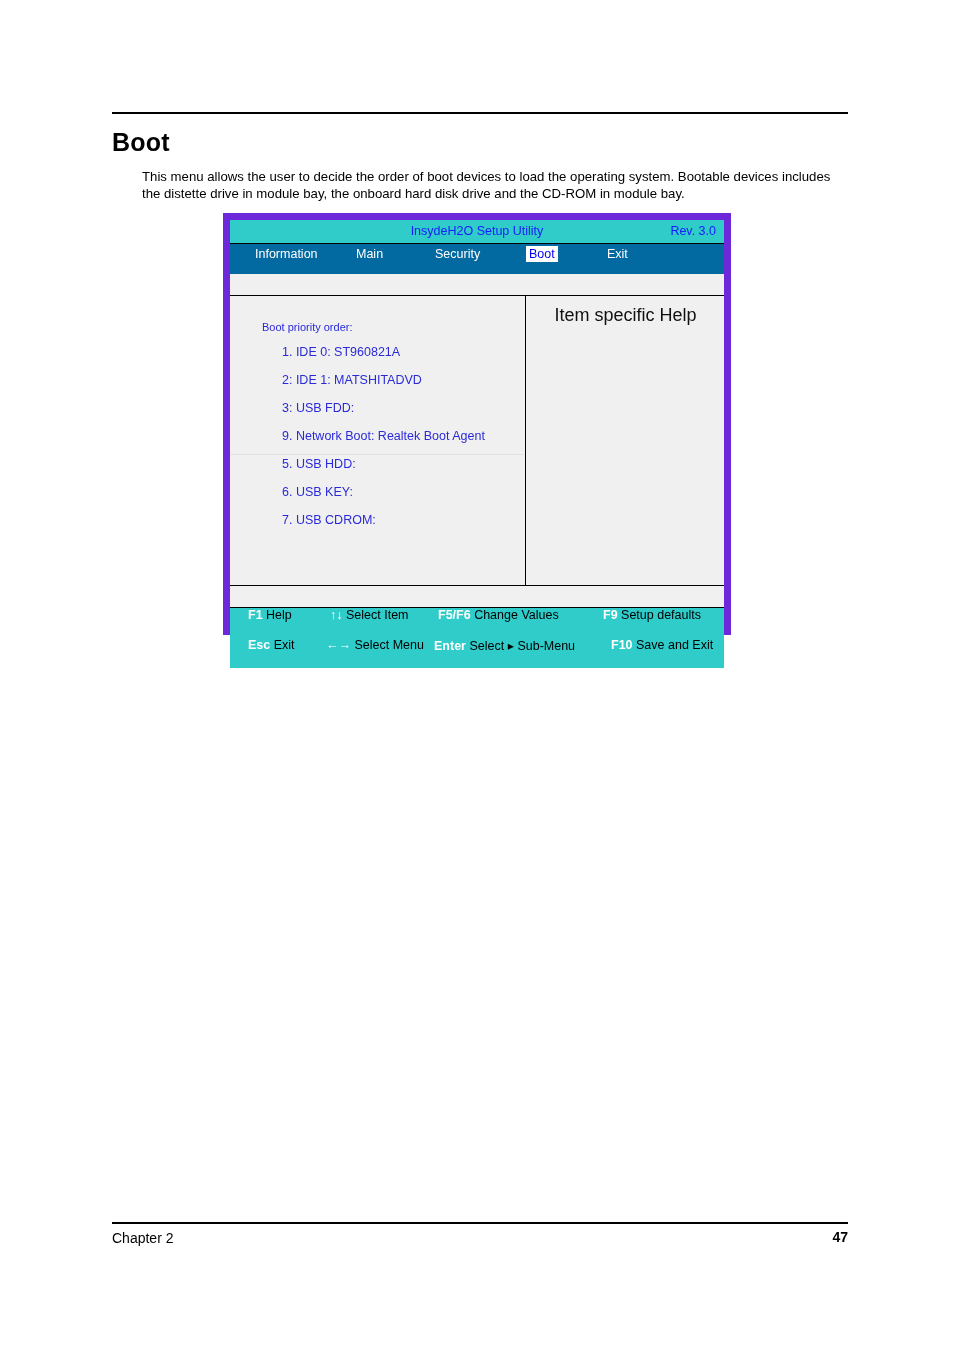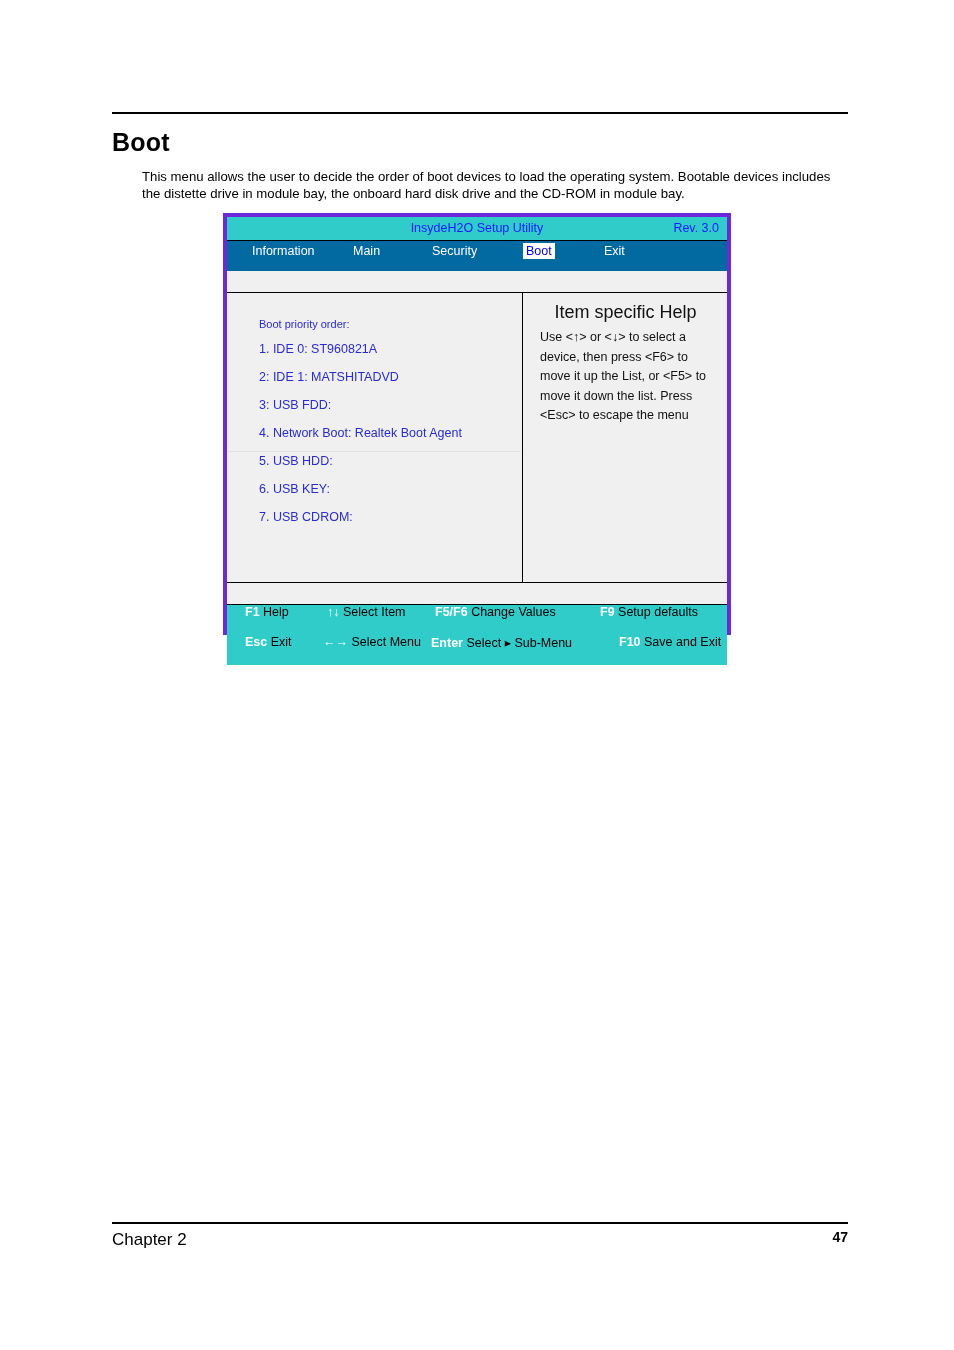--- a/index.html
+++ b/index.html
@@ -45,21 +45,21 @@
   }
 
   
   .bios {
     position: absolute;
     left: 223px;
     top: 213px;
     width: 508px;
     height: 422px;
     background: #f0f0f0;
-    border: 4px solid #6d28d9;
+    border: 7px solid #6d28d9;
     box-sizing: border-box;
     font-family: "Liberation Sans", sans-serif;
   }
   .bios-titlebar {
     position: relative;
     height: 24px;
     background: #2fccca;
     border-bottom: 1px solid #000000;
     box-sizing: border-box;
   }
@@ -138,20 +138,21 @@
   .boot-heading {
     font-size: 11px;
     color: #2a2ad8;
     margin-bottom: 12px;
   }
   .boot-item {
     font-size: 12.5px;
     color: #2a2ad8;
     margin-bottom: 14px;
     white-space: nowrap;
+    margin-left: 20px;
   }
   .list-artifact {
     position: absolute;
     left: 0;
     top: 158px;
     width: 294px;
     height: 1px;
     background: #e2e2e2;
   }
 
@@ -207,36 +208,36 @@
     color: #ffffff;
     font-weight: bold;
   }
   .kc-1 { left: 18px; }
   .kc-2 { left: 100px; }
   .kc-3 { left: 208px; }
   .kc-4 { left: 373px; }
   .kc-5 { left: 18px; }
   .kc-6 { left: 96px; }
   .kc-7 { left: 204px; }
-  .kc-8 { left: 386px; padding-left: 6px; }
+  .kc-8 { left: 375px; padding-left: 6px; }
 
   
   .page-rule-bottom {
     position: absolute;
     left: 112px;
     top: 1222px;
     width: 736px;
     height: 2px;
     background: #000000;
   }
   .footer-left {
     position: absolute;
     left: 112px;
     top: 1230px;
-    font-size: 17px;
+    font-size: 14px;
   }
   .footer-right {
     position: absolute;
     right: 106px;
     top: 1229px;
     font-size: 14px;
     font-weight: bold;
   }
 </style>
 </head>
@@ -264,31 +265,30 @@
   <div class="bios-gap"></div>
 
   <div class="bios-body">
 
     <div class="panel-left">
       <div class="boot-list">
         <div class="boot-heading">Boot priority order:</div>
         <div class="boot-item">1. IDE 0: ST960821A</div>
         <div class="boot-item">2: IDE 1: MATSHITADVD</div>
         <div class="boot-item">3: USB FDD:</div>
-        <div class="boot-item">4. Network Boot: Realtek Boot Agent</div>
+        <div class="boot-item">9. Network Boot: Realtek Boot Agent</div>
         <div class="boot-item">5. USB HDD:</div>
         <div class="boot-item">6. USB KEY:</div>
         <div class="boot-item">7. USB CDROM:</div>
       </div>
       <div class="list-artifact"></div>
     </div>
 
     <div class="panel-right">
       <div class="help-title">Item specific Help</div>
-      <div class="help-body">Use &lt;↑&gt; or &lt;↓&gt; to select a device, then press &lt;F6&gt; to move it up the List, or &lt;F5&gt; to move it down the list. Press &lt;Esc&gt; to escape the menu</div>
     </div>
 
   </div>
 
   <div class="bios-gap2"></div>
 
   <div class="bios-keybar">
     <div class="key-row key-row-1">
       <div class="key-cell kc-1">
         <b>F1</b>

